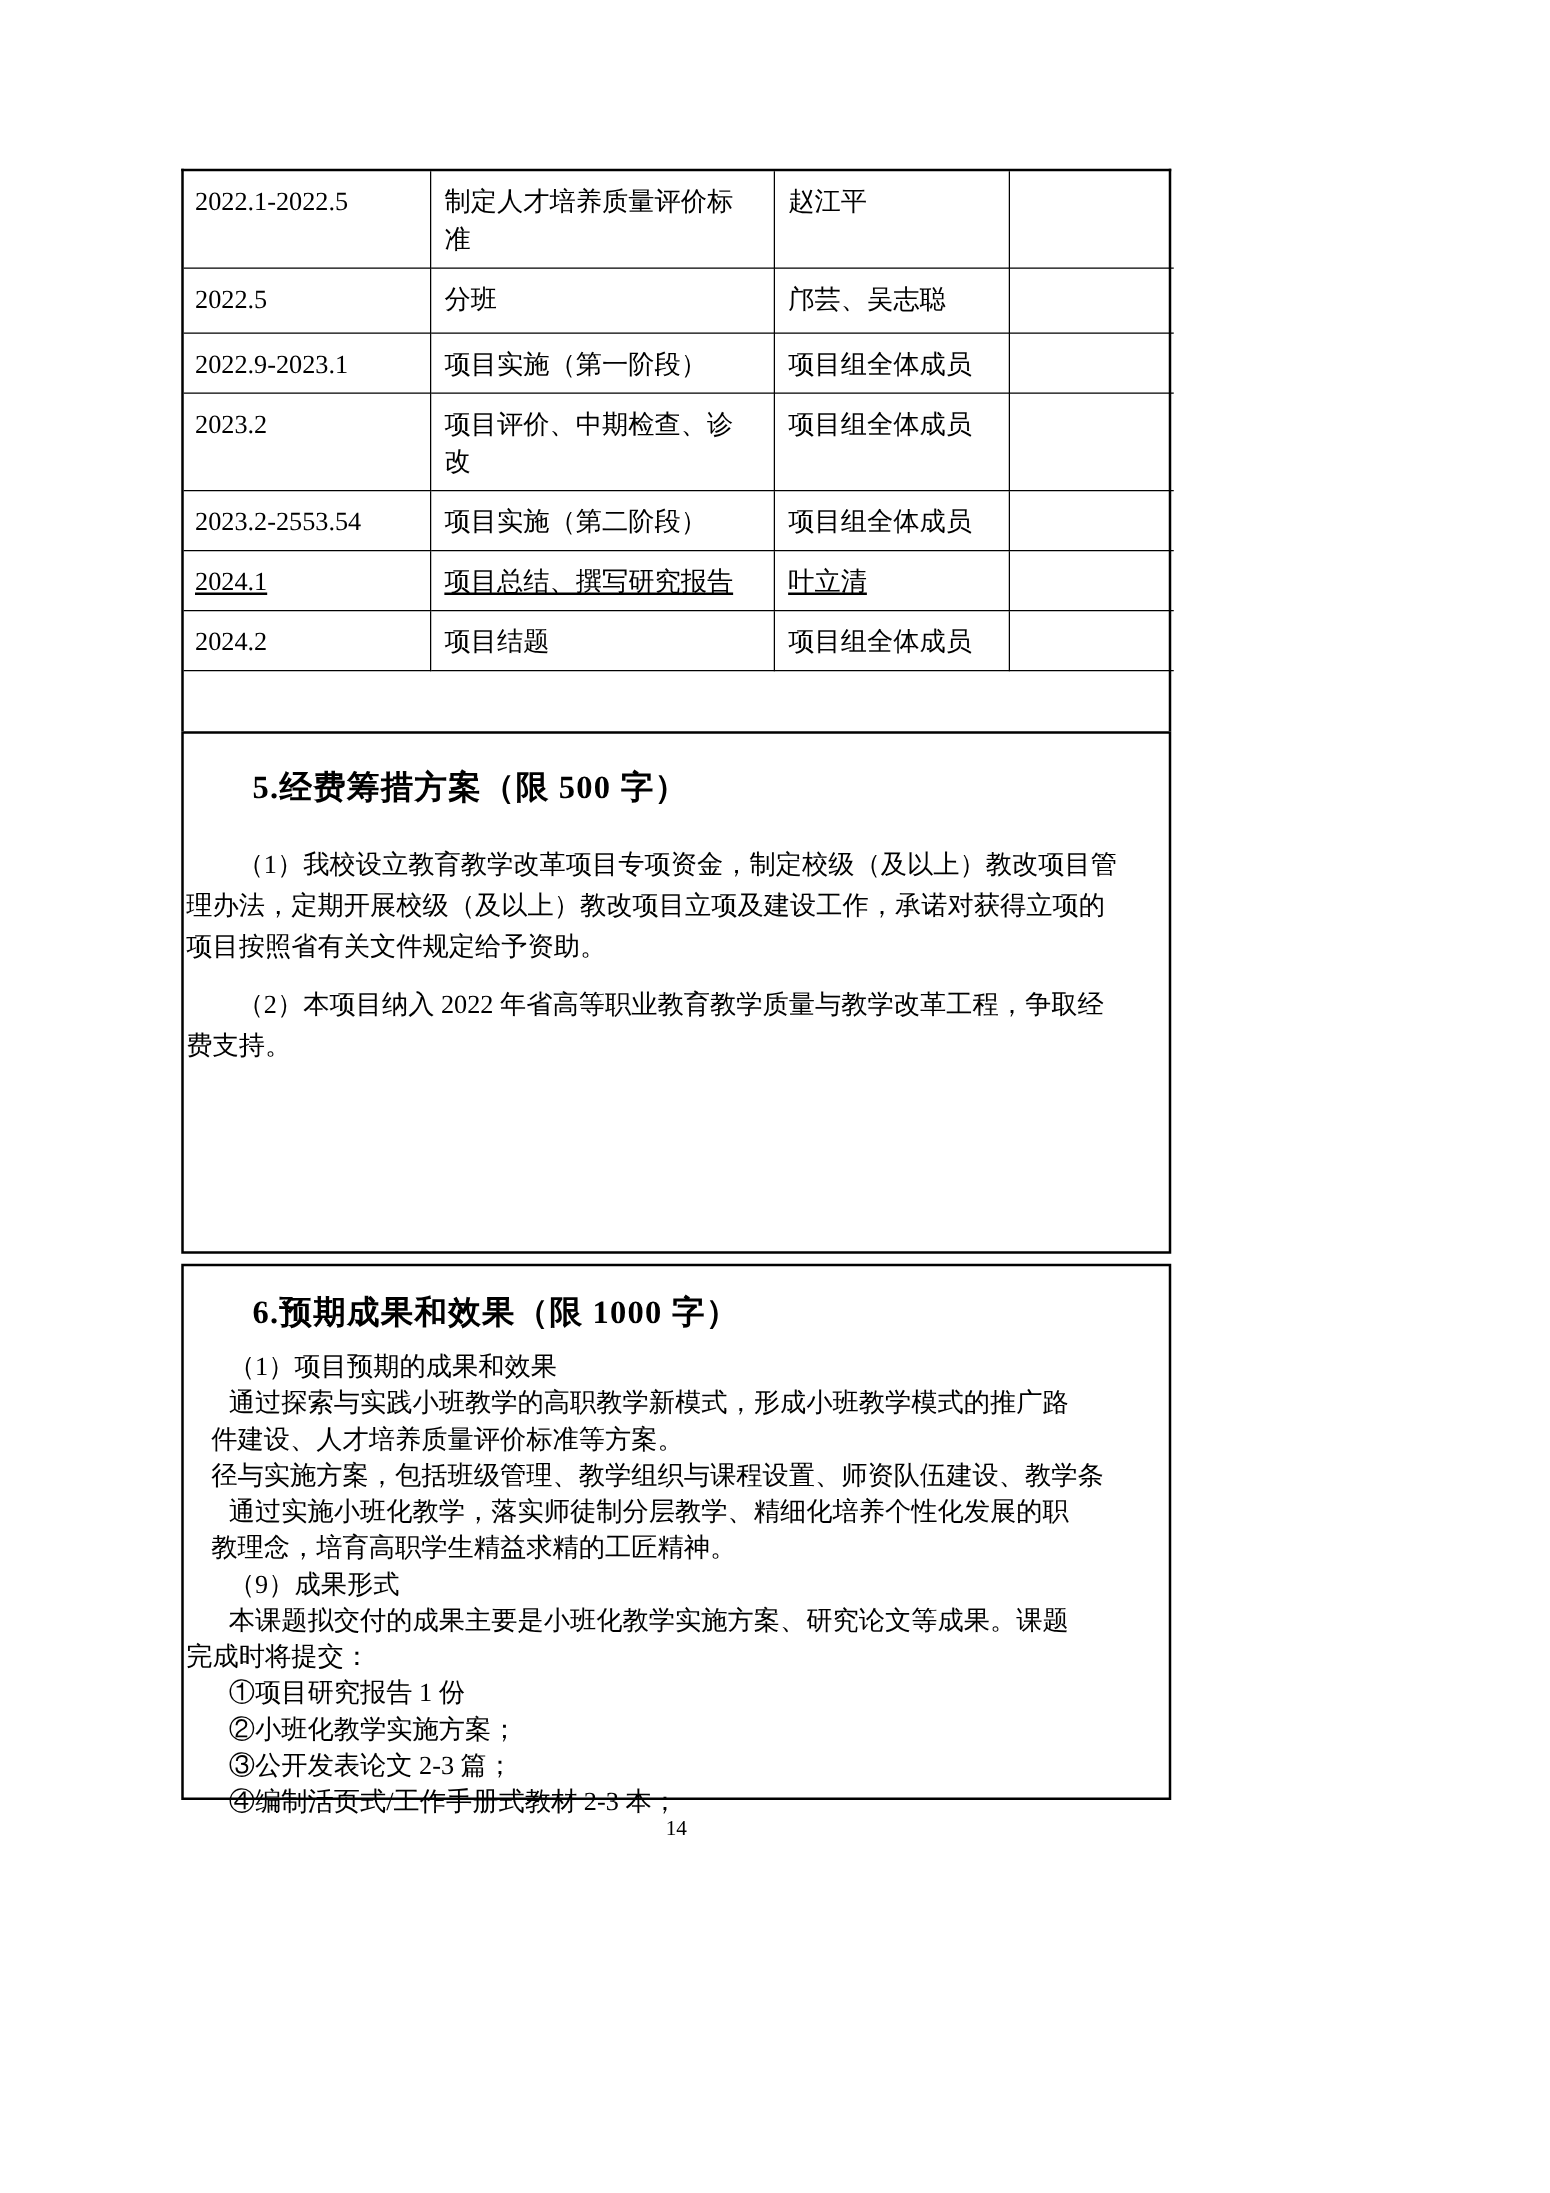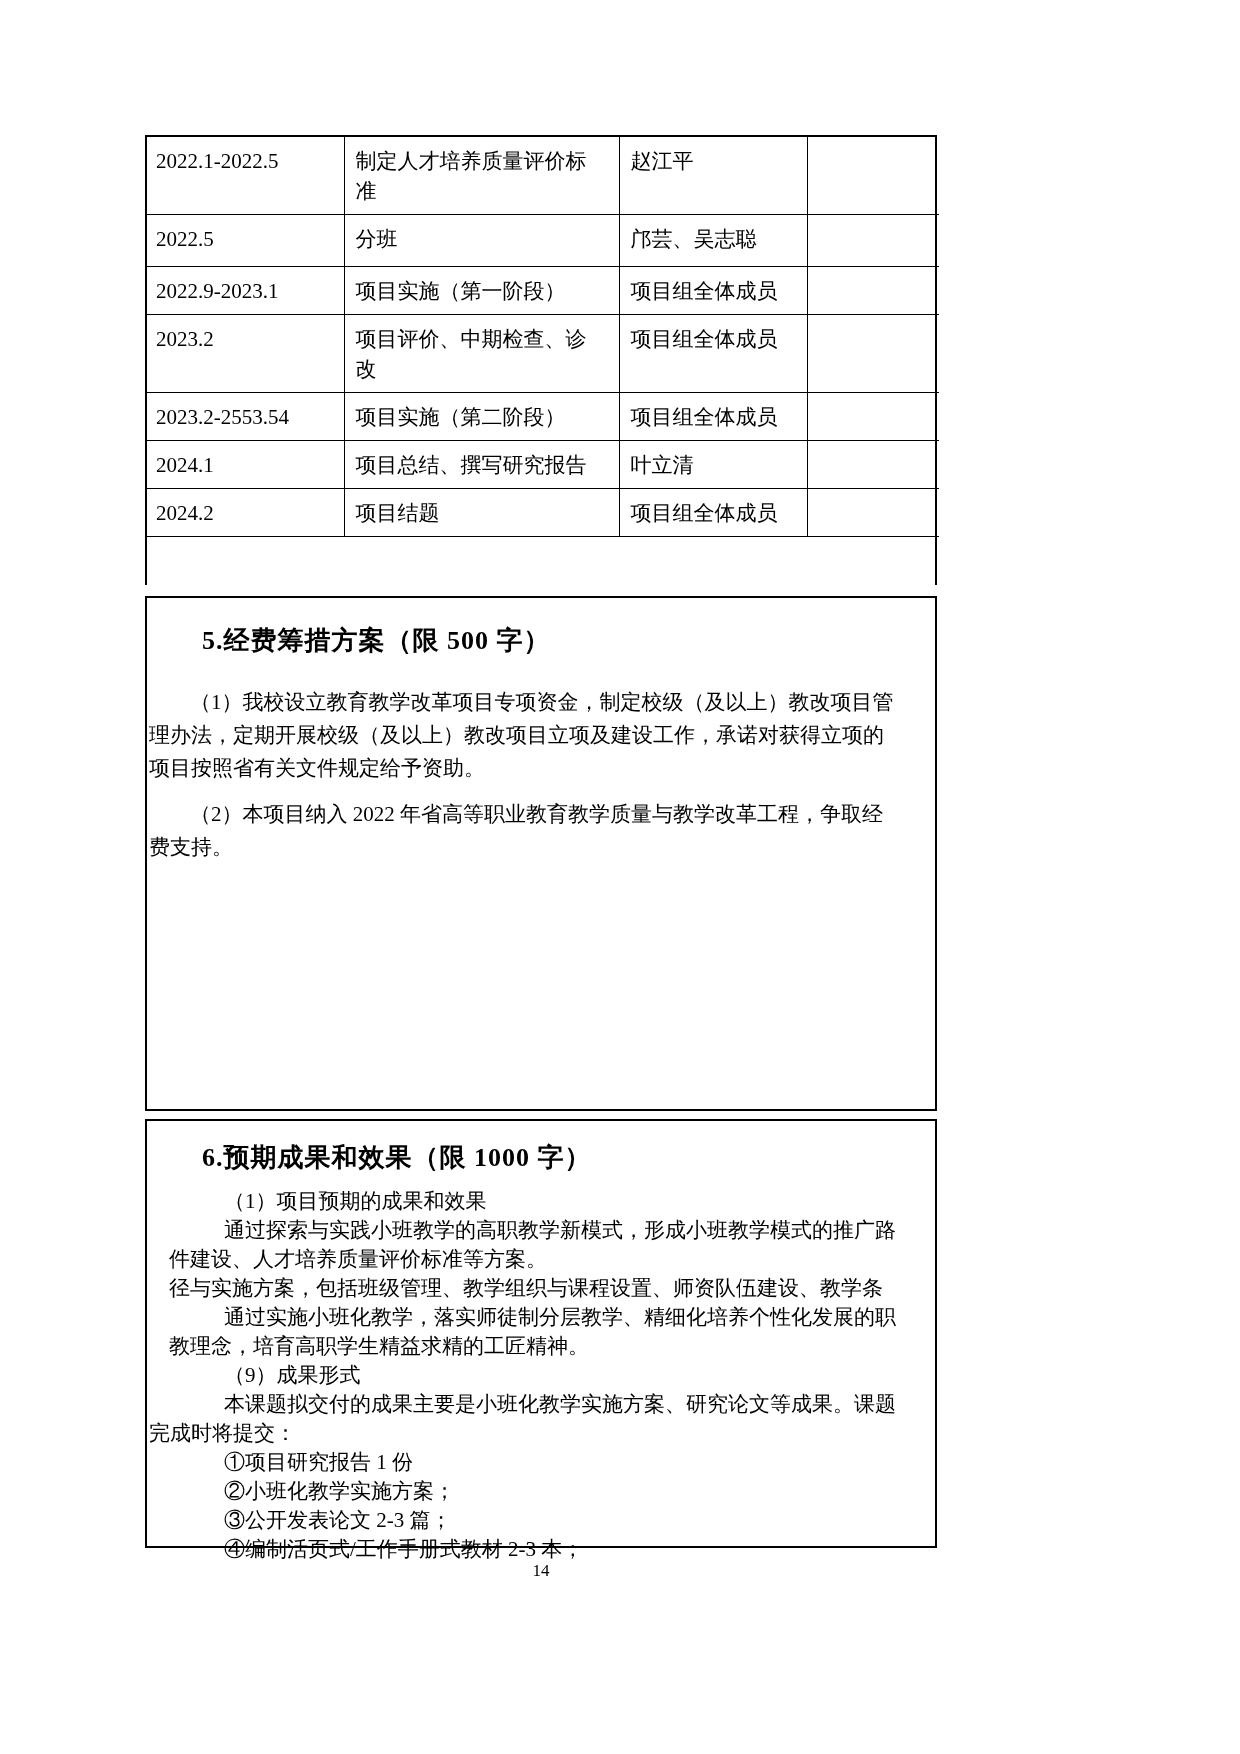--- a/index.html
+++ b/index.html
@@ -41,47 +41,47 @@
   table.schedule td.col-task { padding: 9px 16px 8px 11px; }
   table.schedule td.col-person { padding: 9px 8px 8px 11px; }
   table.schedule td:first-child { border-left: none; }
   table.schedule td:last-child { border-right: none; }
   table.schedule tr:first-child td { border-top: none; }
   #schedule-body tr:nth-child(1) td { height: 75px; }
   #schedule-body tr:nth-child(2) td { height: 52px; }
   #schedule-body tr:nth-child(3) td { height: 48px; }
   #schedule-body tr:nth-child(4) td { height: 63px; }
   #schedule-body tr:nth-child(5) td { height: 48px; }
-  #schedule-body tr:nth-child(6) td { height: 43px; }
+  #schedule-body tr:nth-child(6) td { height: 43px; text-decoration: underline; }
   #schedule-body tr:nth-child(7) td { height: 47px; }
   .table-tail { height: 48px; }
 
   
   .box { border: 2px solid #000; }
-  .section5 { height: 515px; padding-top: 26px; margin-top: 11px; }
+  .section5 { height: 418px; padding-top: 26px; }
   .section6 { height: 429px; margin-top: 8px; padding-top: 20px; }
   .box h2 {
     font-size: 26px;
     font-weight: bold;
     padding-left: 55px;
     letter-spacing: 1px;
     line-height: 34px;
   }
   .section5 h2 { margin-bottom: 28px; }
   .section6 h2 { margin-bottom: 12px; }
 
   .section5 .line { font-size: 21px; line-height: 33px; }
   .section6 .line { font-size: 21px; line-height: 29px; }
   .para + .para { margin-top: 13px; }
 
   
   .ind-0 { padding-left: 2px; }
   .ind-1 { padding-left: 22px; }
   .ind-2 { padding-left: 43px; }
-  .ind-3 { padding-left: 77px; }
+  .ind-3 { padding-left: 36px; }
 
   .page-number {
     margin-top: 12px;
     text-align: center;
     font-size: 17px;
     line-height: 22px;
   }
 </style>
 </head>
 <body>

